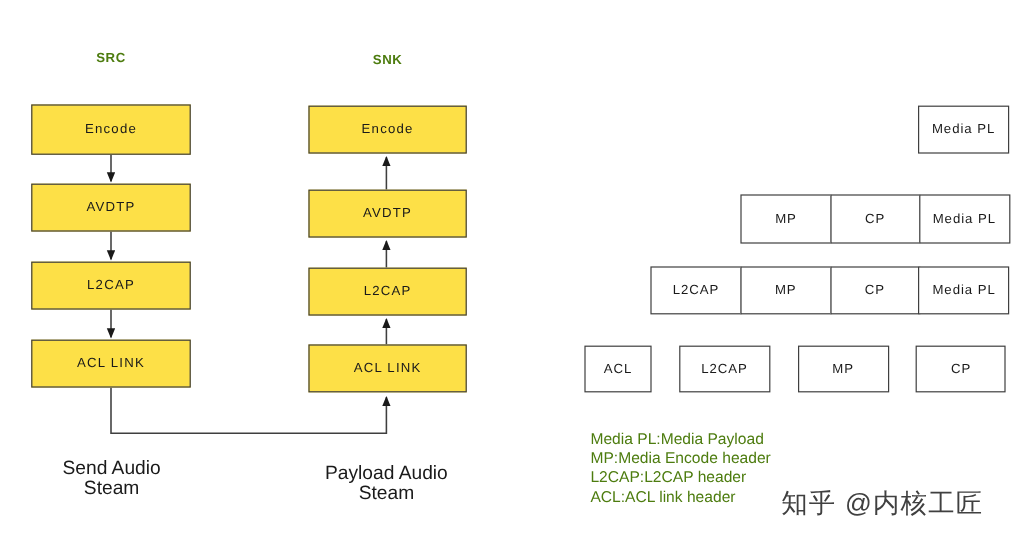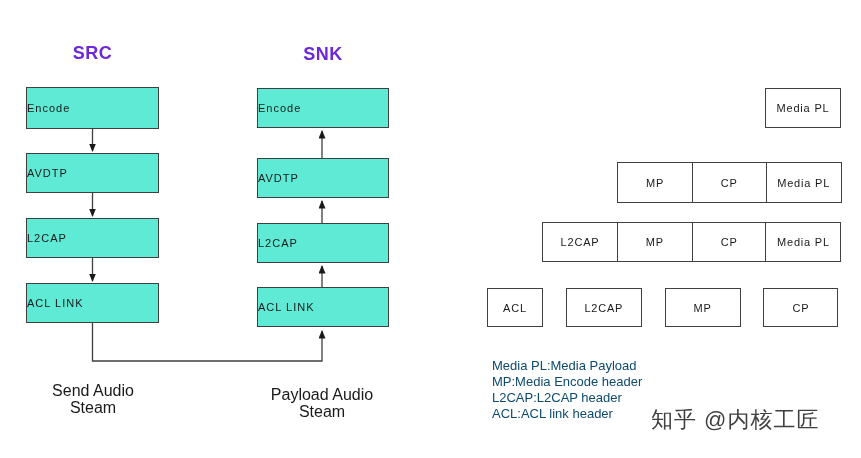--- a/index.html
+++ b/index.html
@@ -16,33 +16,34 @@
     color: #262626;
   }
   .arrow-svg {
     position: absolute;
     left: 0; top: 0;
     width: 861px; height: 458px;
     pointer-events: none;
   }
   .col-title {
     position: absolute;
-    font-size: 18px;
+    font-size: 11px;
     font-weight: bold;
-    color: #6d28d9;
+    color: #4d7c0f;
     text-align: center;
     letter-spacing: 0.5px;
   }
   .fbox {
     position: absolute;
     border: 1.2px solid #3f3f3f;
-    background: #5eead4;
+    background: #fde047;
     box-sizing: border-box;
     display: flex;
     align-items: center;
+    justify-content: center;
     font-size: 11px;
     letter-spacing: 1px;
     color: #1a1a1a;
   }
   .caption {
     position: absolute;
     width: 160px;
     text-align: center;
     font-size: 16px;
     line-height: 16.5px;
@@ -64,21 +65,21 @@
     color: #1a1a1a;
     height: 100%;
   }
   .pcell + .pcell { margin-left: -1.2px; }
   .legend {
     position: absolute;
     left: 492px;
     top: 358px;
     font-size: 13px;
     line-height: 16px;
-    color: #0c4a6e;
+    color: #4d7c0f;
   }
   .watermark {
     position: absolute;
     left: 651px;
     top: 405px;
     font-size: 22px;
     letter-spacing: 1px;
     color: #404040;
     white-space: nowrap;
   }

